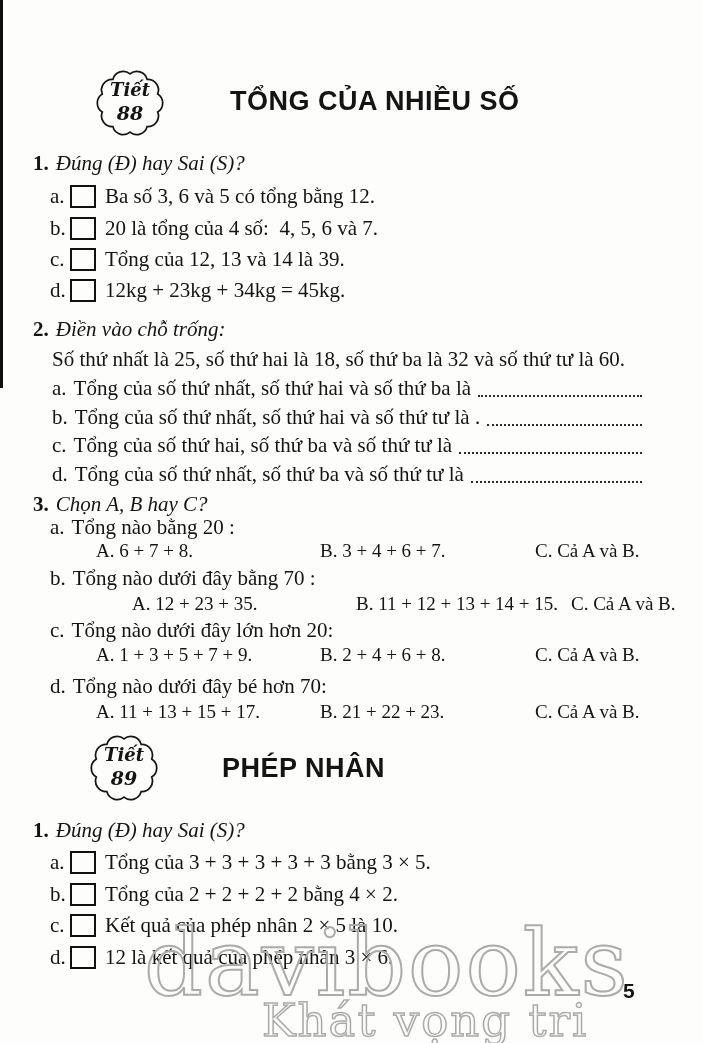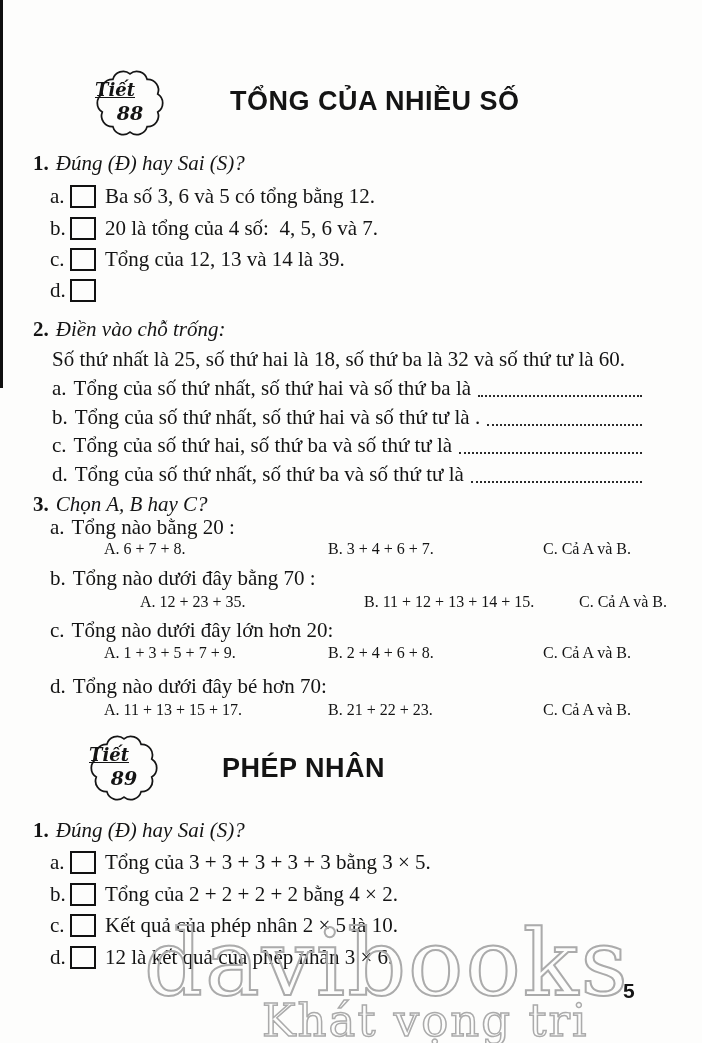--- a/index.html
+++ b/index.html
@@ -10,23 +10,23 @@
     color:#141414;
   }
   .abs{position:absolute;}
   
   .scan-edge{left:0;top:0;width:3px;height:388px;background:#101010;}
 
   
   .badge{width:70px;height:74px;}
   .badge svg{position:absolute;left:0;top:0;}
   .badge .badge-label{
-    position:absolute;left:0;top:13px;width:100%;text-align:left;
+    position:absolute;left:0;top:13px;width:100%;text-align:center;
     font-family:"DejaVu Serif", serif;font-weight:bold;font-style:italic;
-    font-size:18px;letter-spacing:0px;text-decoration:underline;
+    font-size:18px;letter-spacing:0px;
   }
   .badge .badge-number{
     position:absolute;left:0;top:36px;width:100%;text-align:center;
     font-family:"DejaVu Serif", serif;font-weight:bold;font-style:italic;
     font-size:19px;
   }
 
   .lesson-title{
     font-family:"Liberation Sans", sans-serif;font-weight:bold;
     font-size:27px;letter-spacing:0.5px;white-space:nowrap;
@@ -50,21 +50,21 @@
   .fill-row .letter{margin-right:7px;}
   .fill-row .fill-text{white-space:nowrap;}
   .leader{
     flex:1 1 auto;align-self:flex-end;height:0;
     border-bottom:2.5px dotted #2a2a2a;margin:0 0 4px 7px;
   }
 
   .q-row{display:flex;font-size:21px;white-space:nowrap;}
   .q-row .letter{margin-right:7px;}
 
-  .opt-row{left:16px;top:0;width:638px;height:26px;font-size:16px;}
+  .opt-row{left:8px;top:0;width:638px;height:26px;font-size:19px;}
   .opt{position:absolute;white-space:nowrap;}
   .opt-a{left:88px;}
   .opt-b{left:312px;}
   .opt-c{left:527px;}
 
   .watermark1{
     left:144px;top:918px;
     font-family:"DejaVu Serif", serif;font-size:92px;line-height:1;
     color:transparent;-webkit-text-stroke:2px #ababab;
     letter-spacing:2px;pointer-events:none;
@@ -110,20 +110,21 @@
   <span class="row-text">20 là tổng của 4 số:  4, 5, 6 và 7.</span>
 </div>
 <div class="abs cb-row" style="left:50px;top:247px;">
   <span class="letter">c.</span>
   <span class="checkbox"></span>
   <span class="row-text">Tổng của 12, 13 và 14 là 39.</span>
 </div>
 <div class="abs cb-row" style="left:50px;top:278px;">
   <span class="letter">d.</span>
   <span class="checkbox"></span>
+  <span class="row-text">12kg + 23kg + 34kg = 45kg.</span>
 </div>
 
 <div class="abs ex-heading" style="left:33px;top:317px;">
   <span class="ex-num">2.</span><span class="ex-prompt">Điền vào chỗ trống:</span>
 </div>
 <div class="abs text-line" style="left:52px;top:347px;">Số thứ nhất là 25, số thứ hai là 18, số thứ ba là 32 và số thứ tư là 60.</div>
 
 <div class="abs fill-row" style="left:52px;top:376px;right:60px;">
   <span class="letter">a.</span>
   <span class="fill-text">Tổng của số thứ nhất, số thứ hai và số thứ ba là</span>

